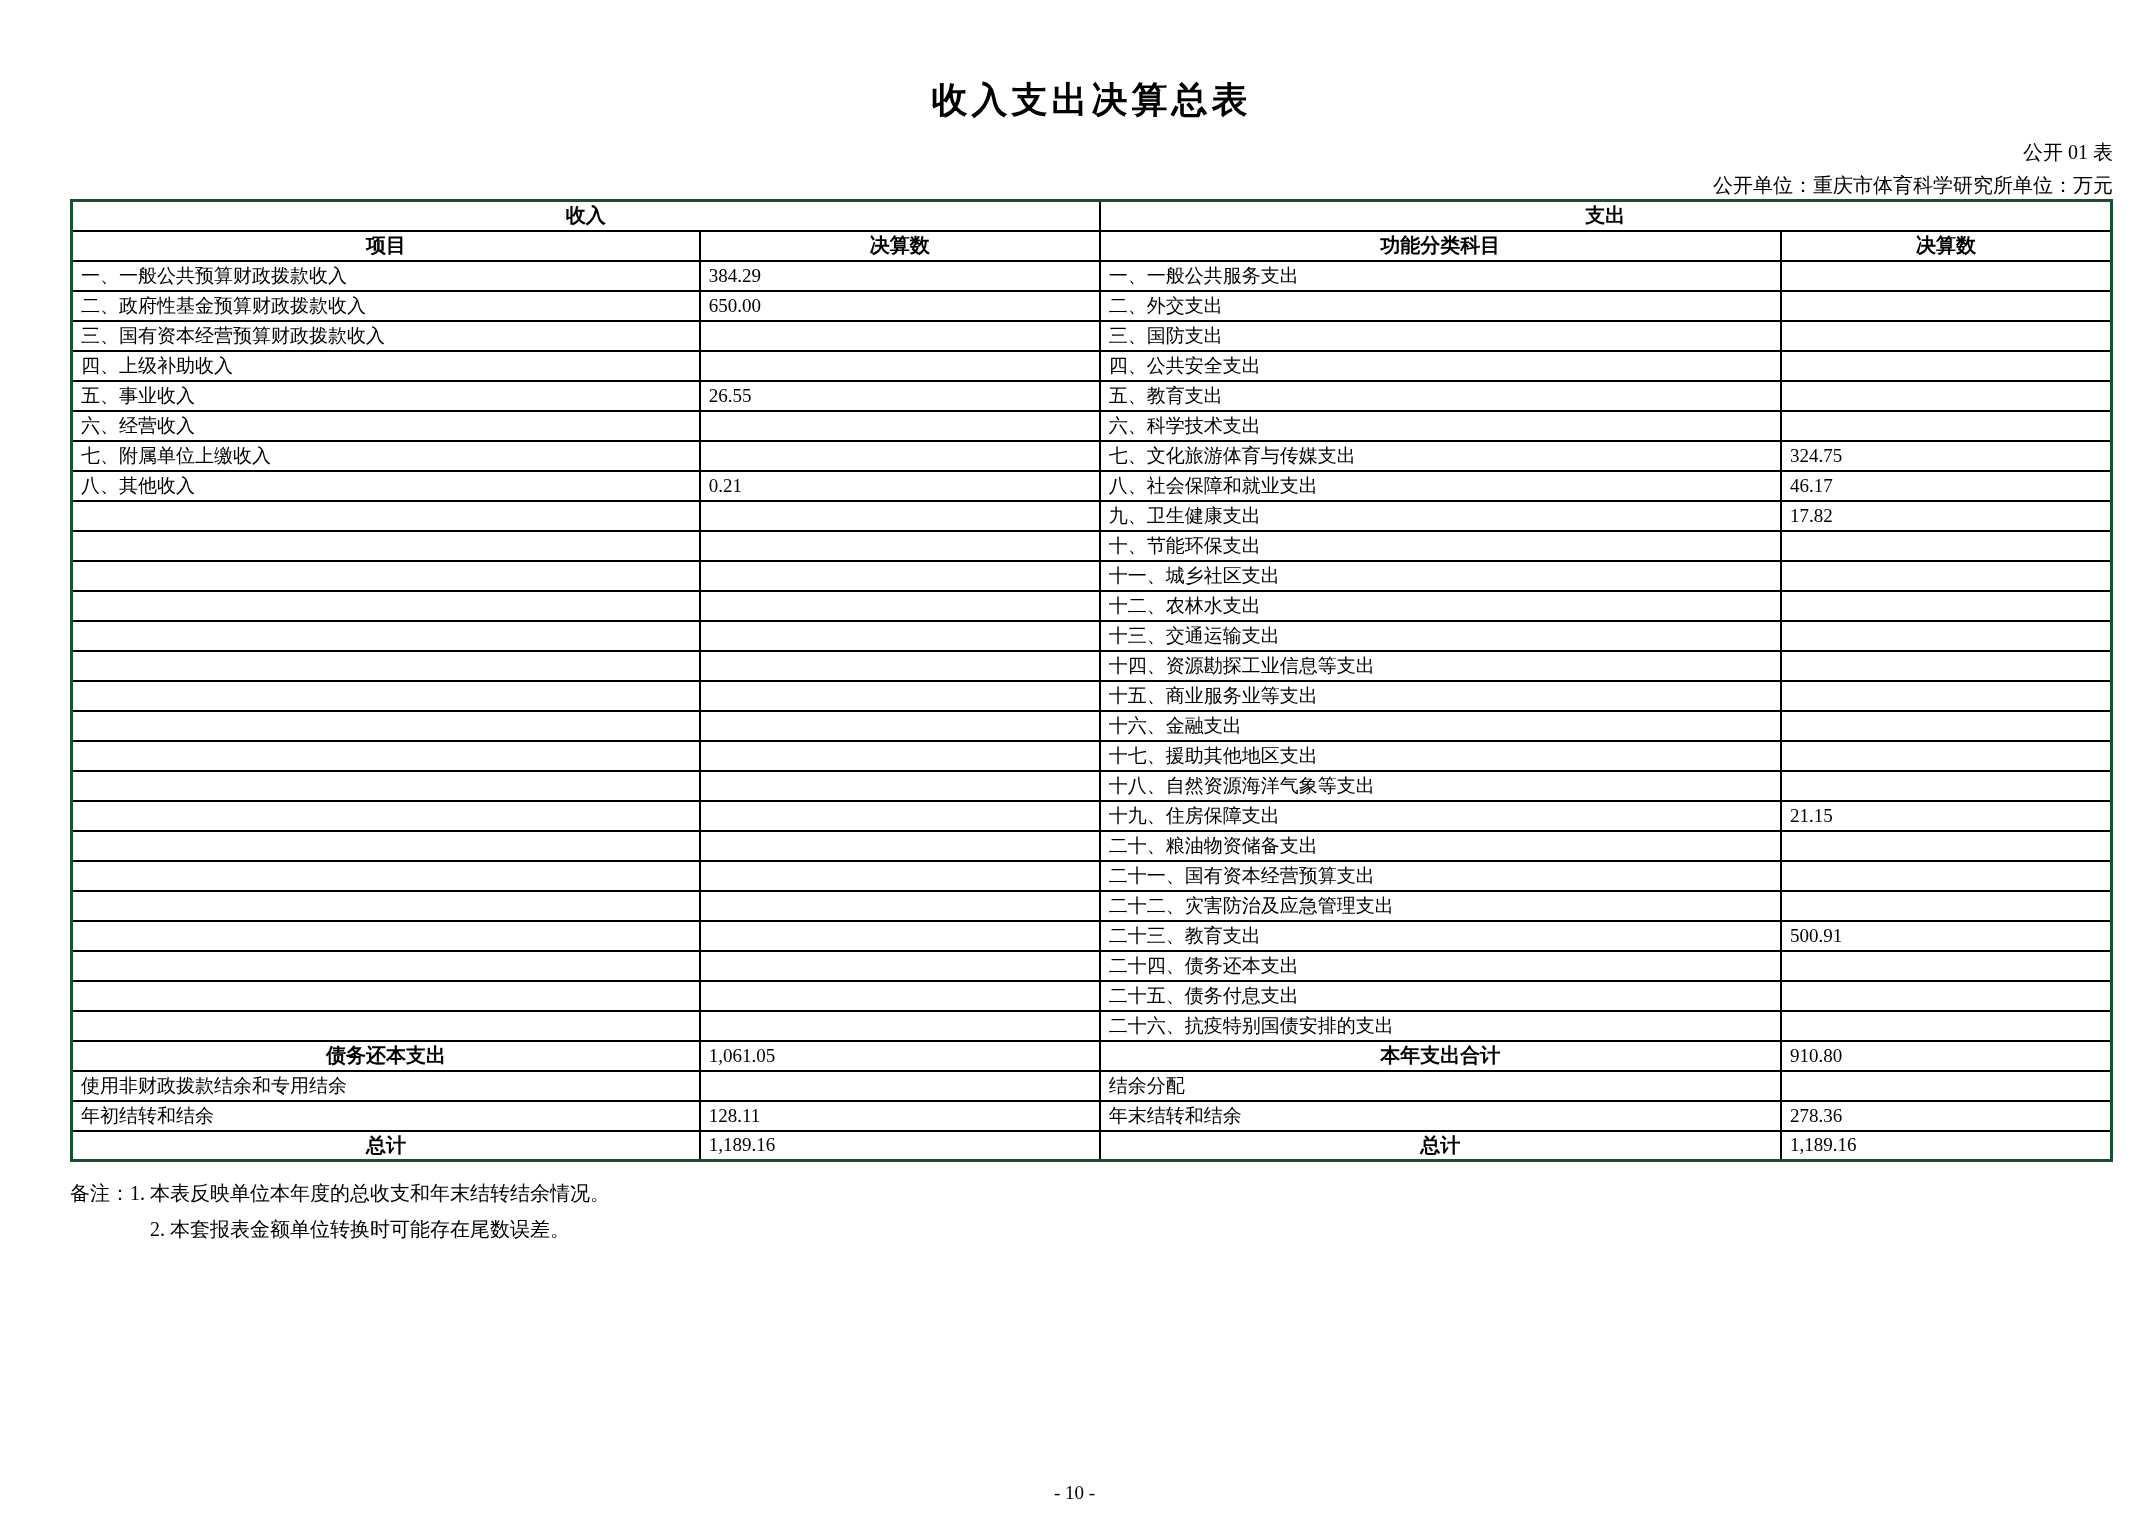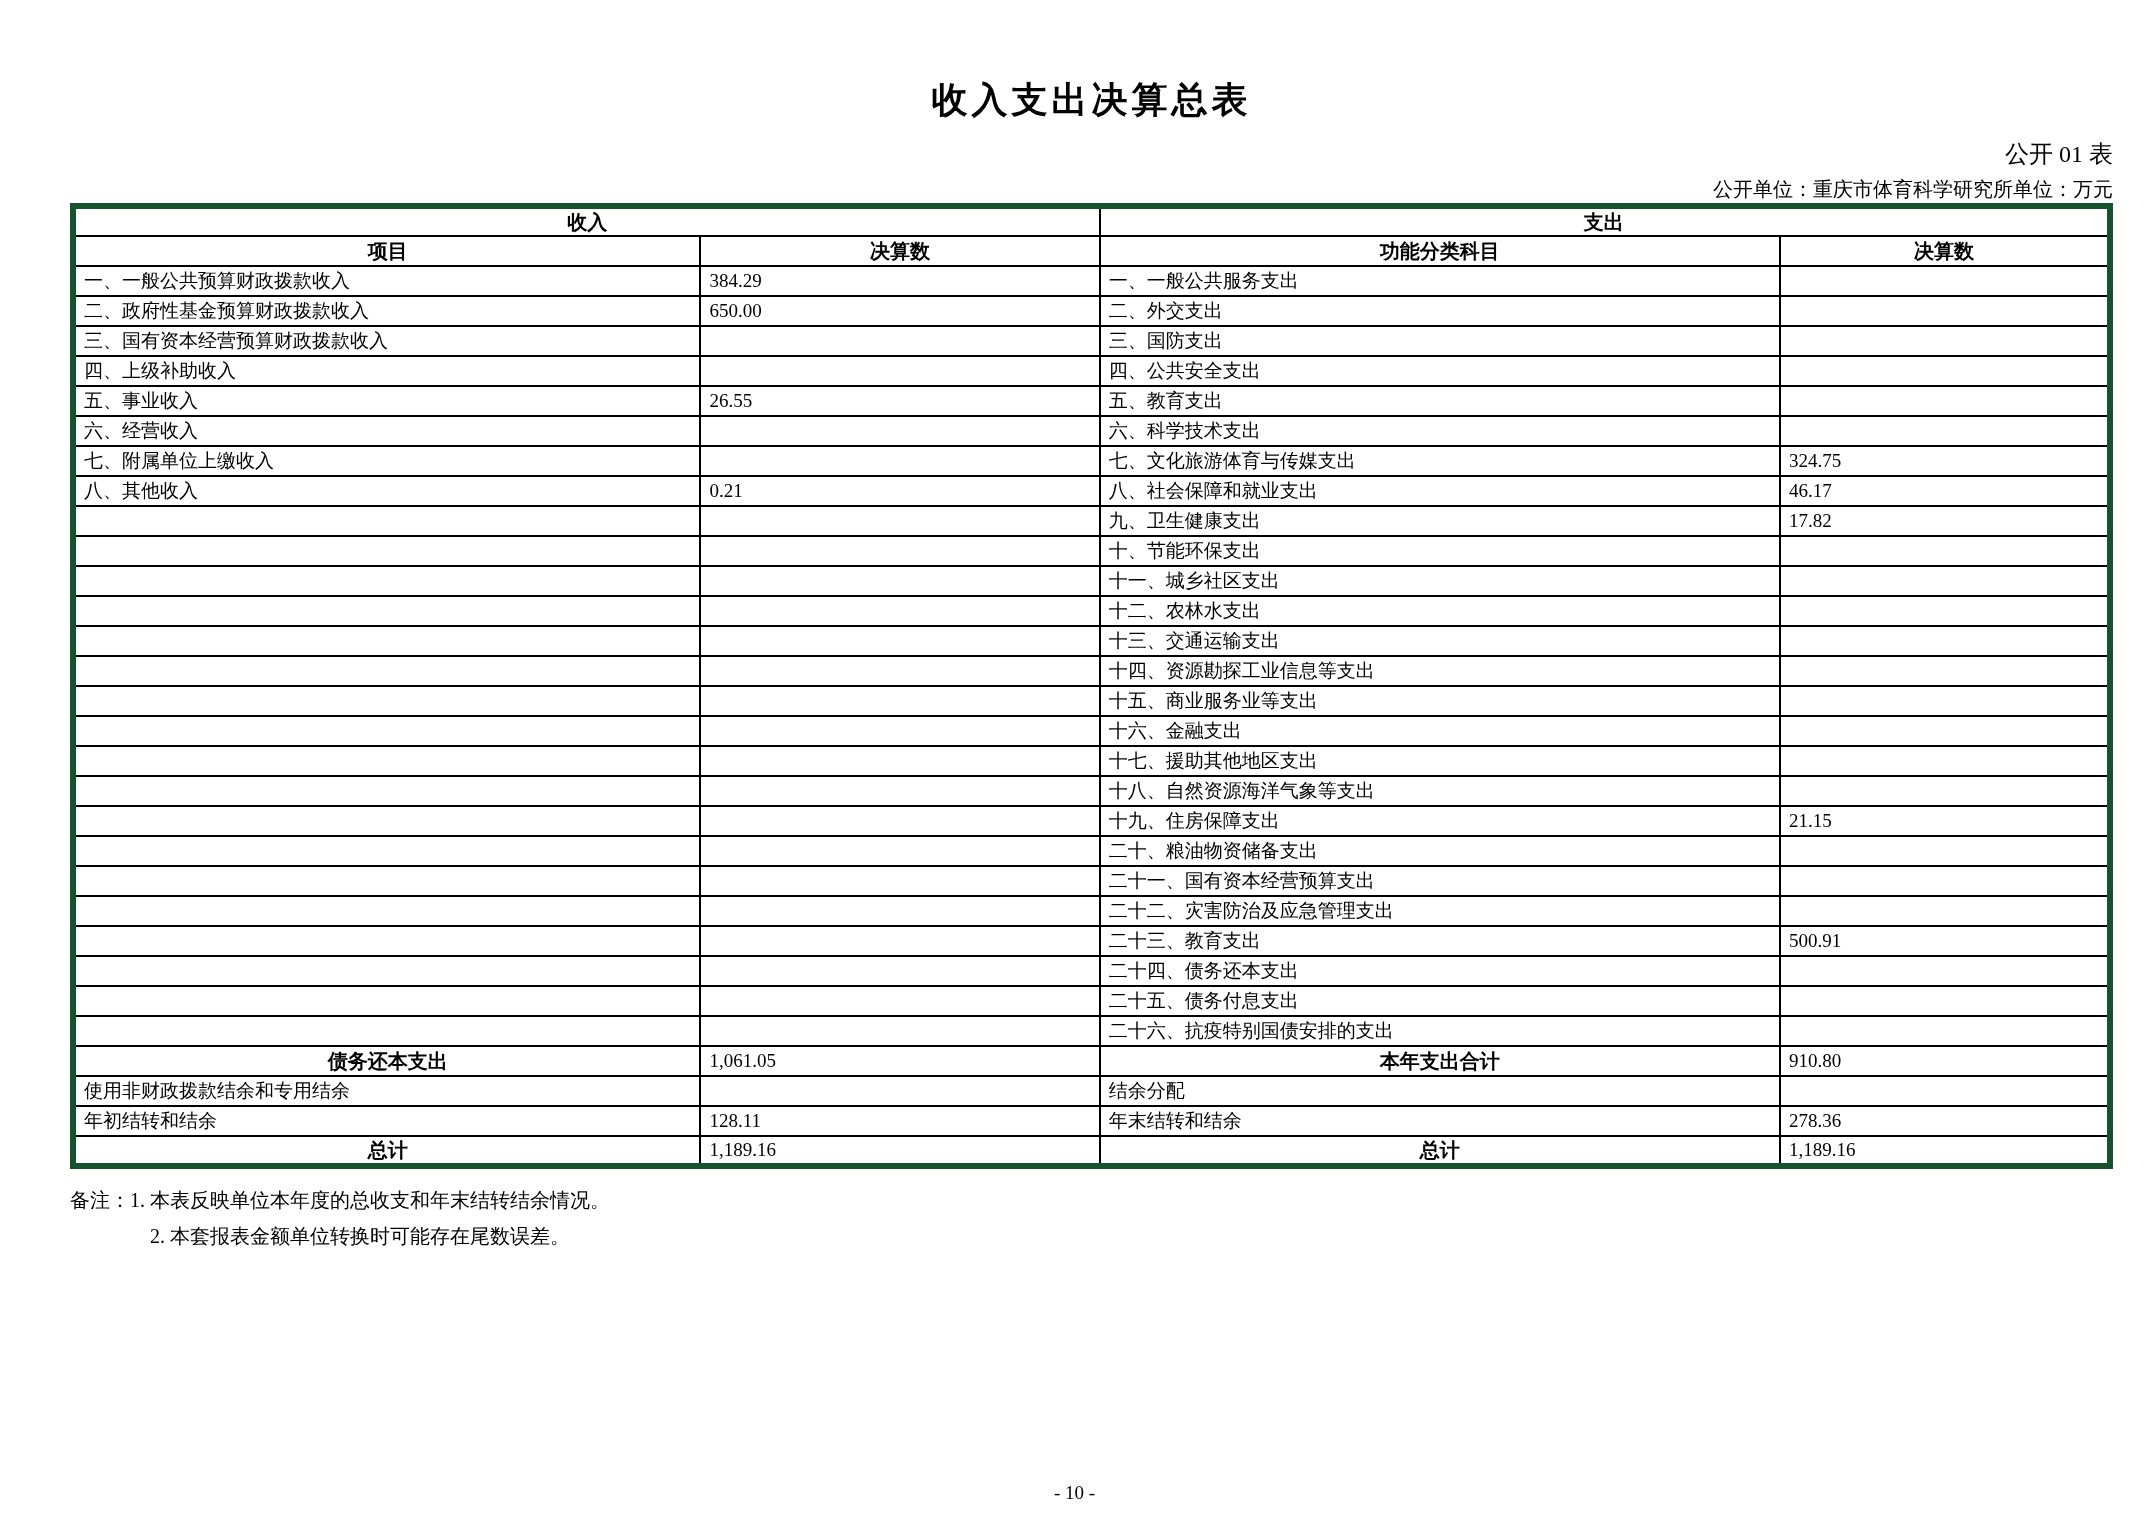--- a/index.html
+++ b/index.html
@@ -18,37 +18,37 @@
     padding-top: 82px;
     text-align: center;
     font-size: 36px;
     font-weight: bold;
     line-height: 1;
     letter-spacing: 4px;
   }
   .table-code {
     margin-top: 24px;
     text-align: right;
-    font-size: 24px;
+    font-size: 20px;
     line-height: 1;
   }
   .info-row {
     display: flex;
     justify-content: flex-end;
     margin-top: 13px;
     margin-bottom: 4px;
     font-size: 20px;
     line-height: 1;
   }
 
   table.budget {
     width: 100%;
     border-collapse: collapse;
     table-layout: fixed;
-    border: 6px solid #14532d;
+    border: 3px solid #14532d;
   }
   table.budget th, table.budget td {
     border: 2px solid #000;
     height: 30px;
     padding: 0 8px;
     font-size: 19px;
     line-height: 1.05;
     white-space: nowrap;
     overflow: hidden;
   }

